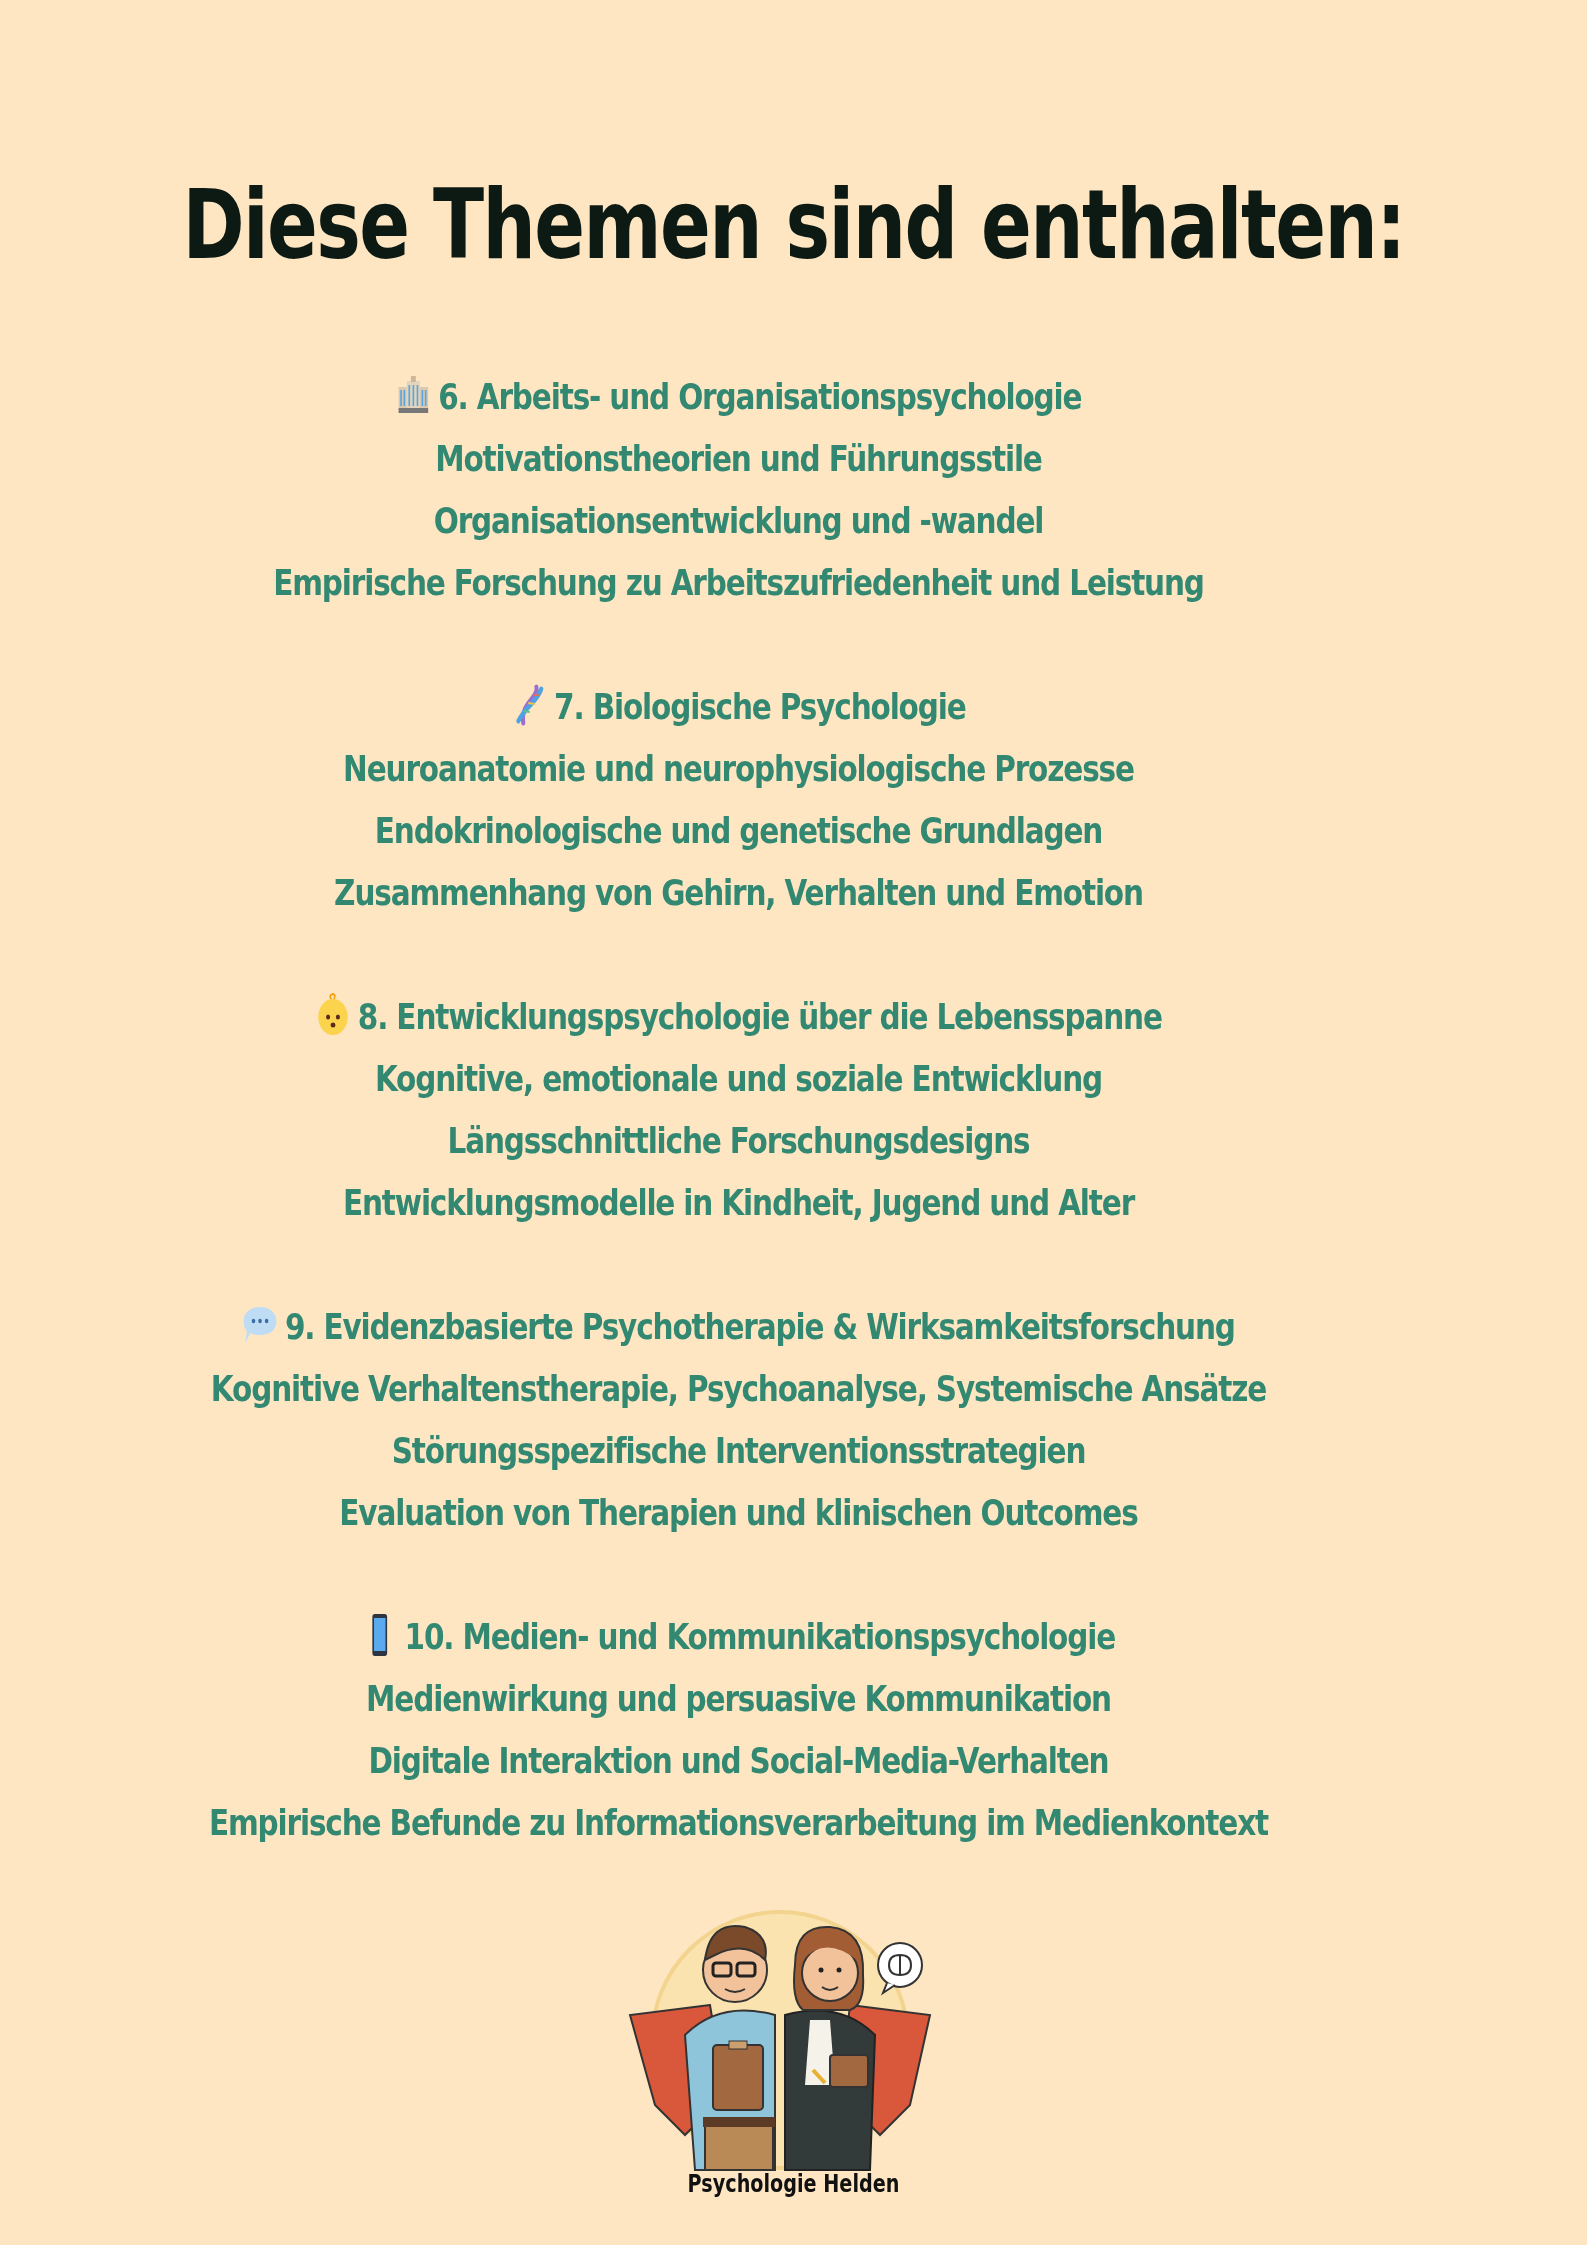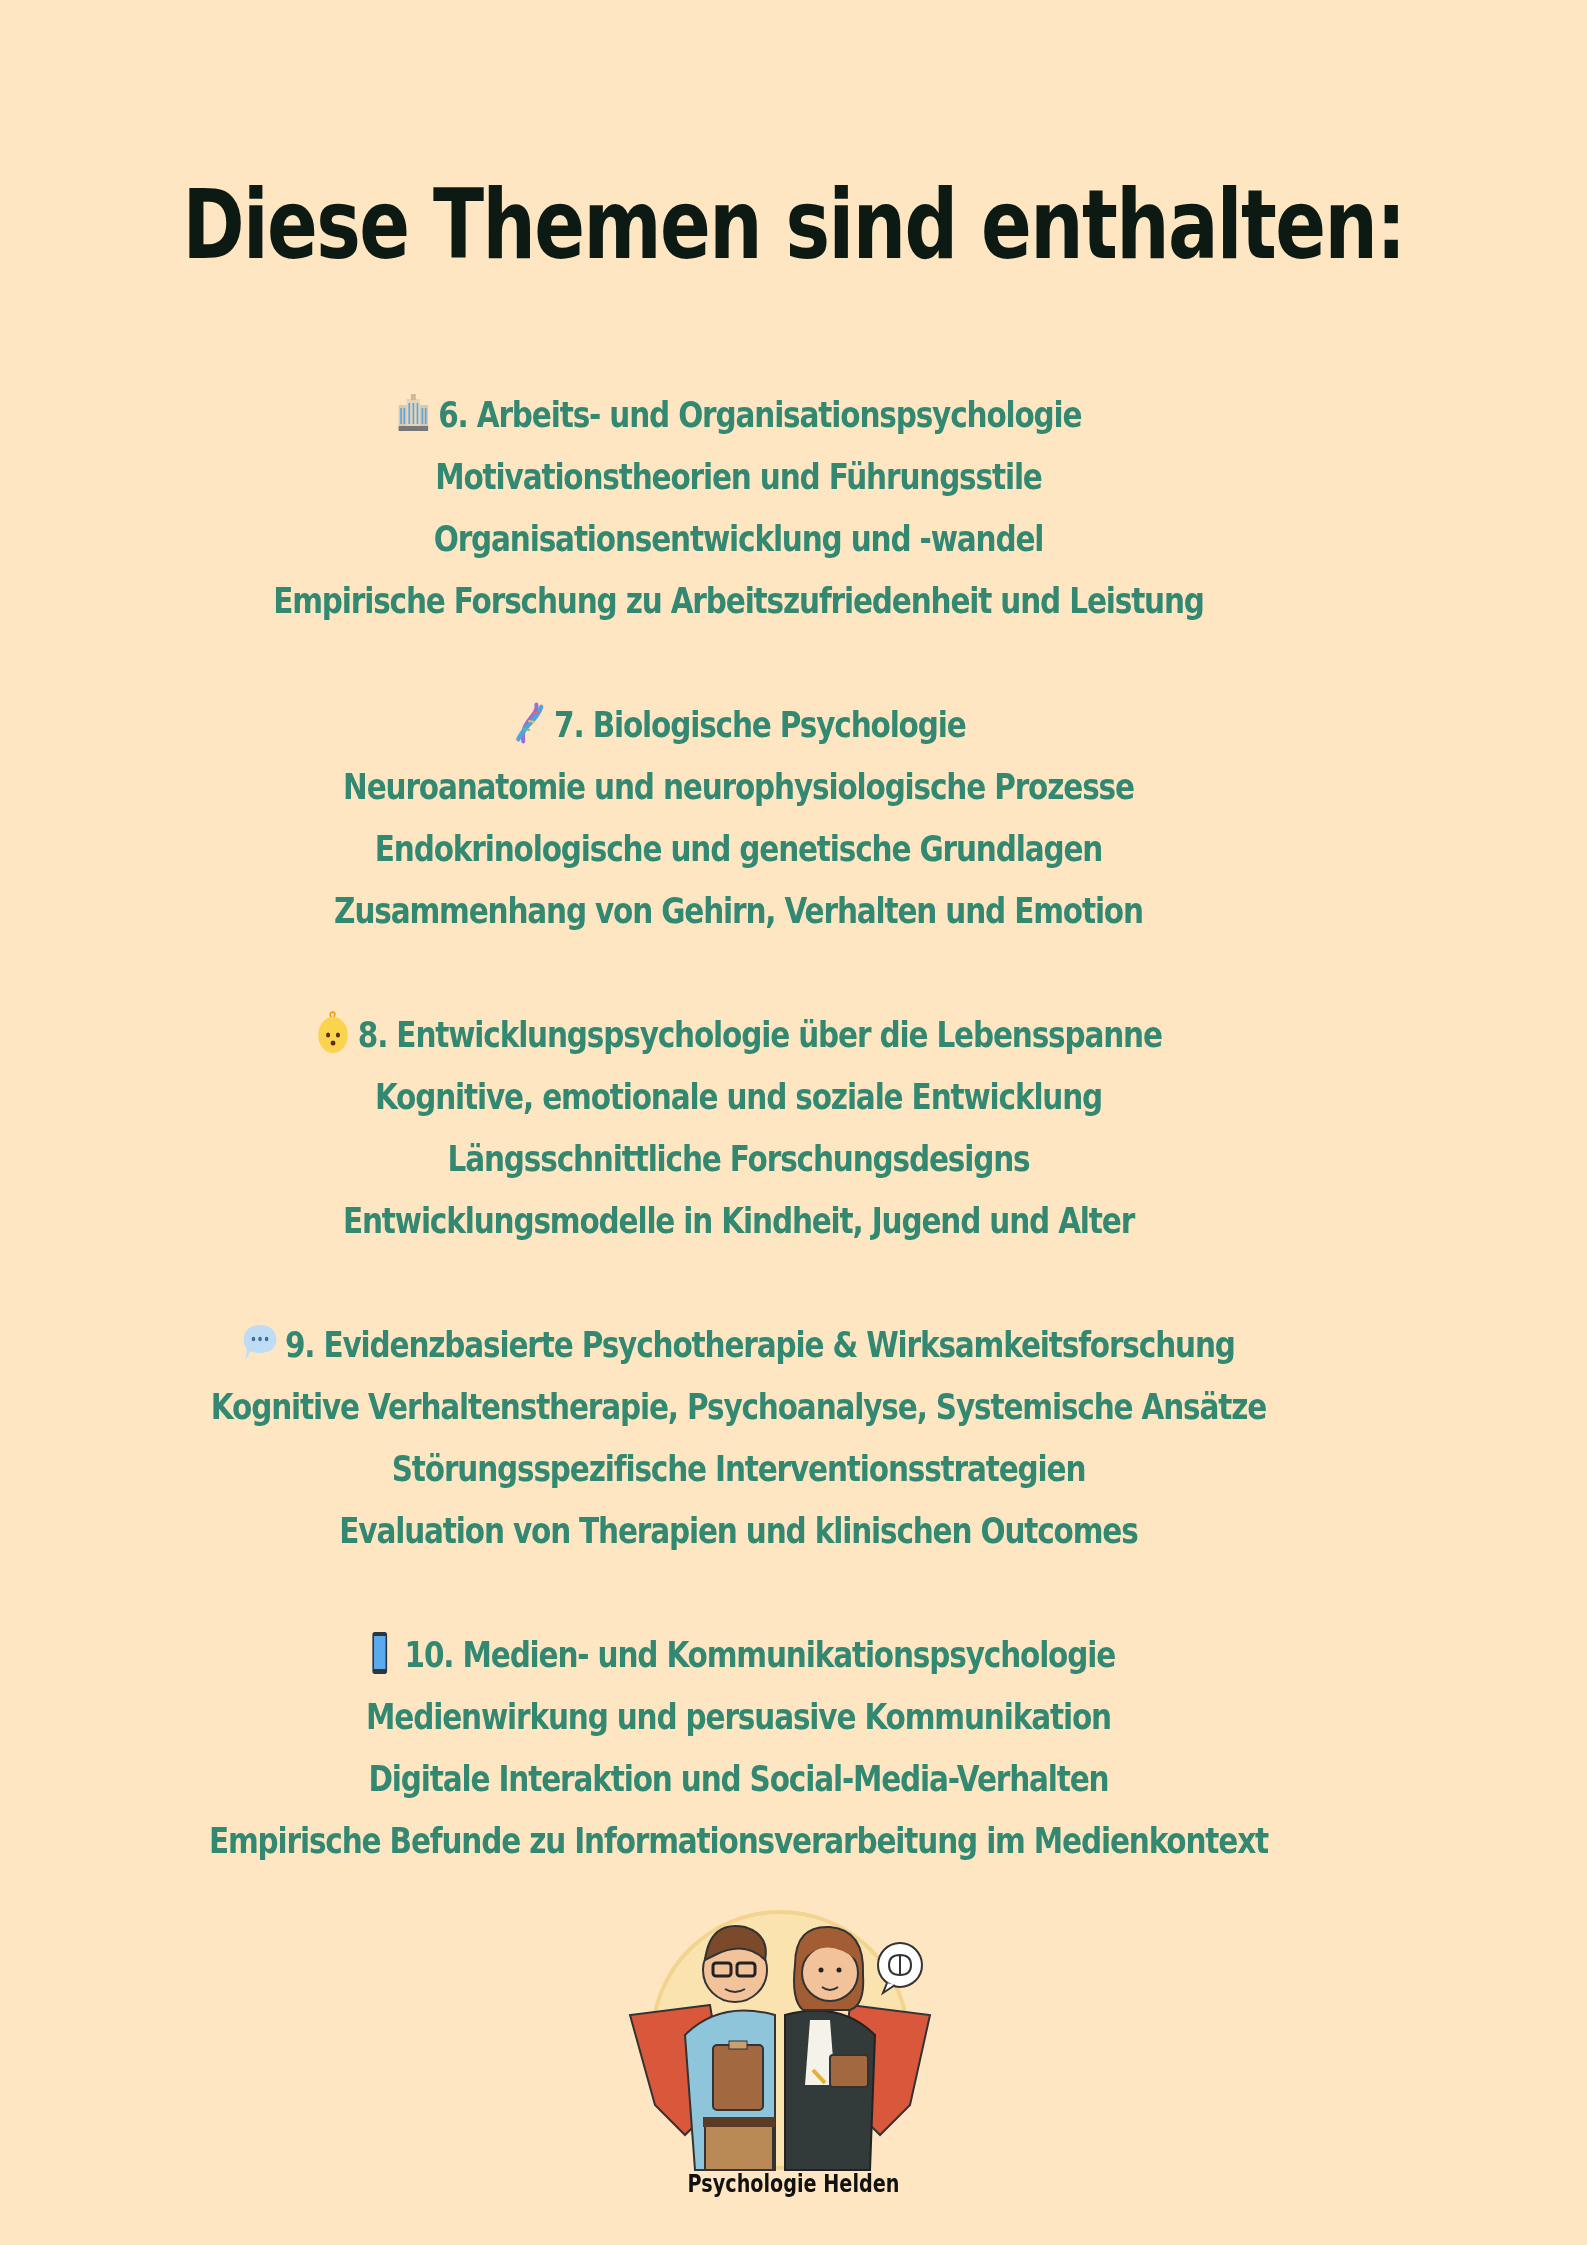--- a/index.html
+++ b/index.html
@@ -24,21 +24,21 @@
       font-weight: bold;
       font-size: 96px;
       color: #0c1a13;
       letter-spacing: -2px;
       line-height: 130px;
       transform: scaleX(0.78);
       transform-origin: center;
     }
     .sections {
       position: absolute;
-      top: 384px;
+      top: 366px;
       left: 0;
       width: 1477px;
     }
     .section {
       text-align: center;
       margin-bottom: 62px;
     }
     .line {
       display: block;
       color: #338872;

